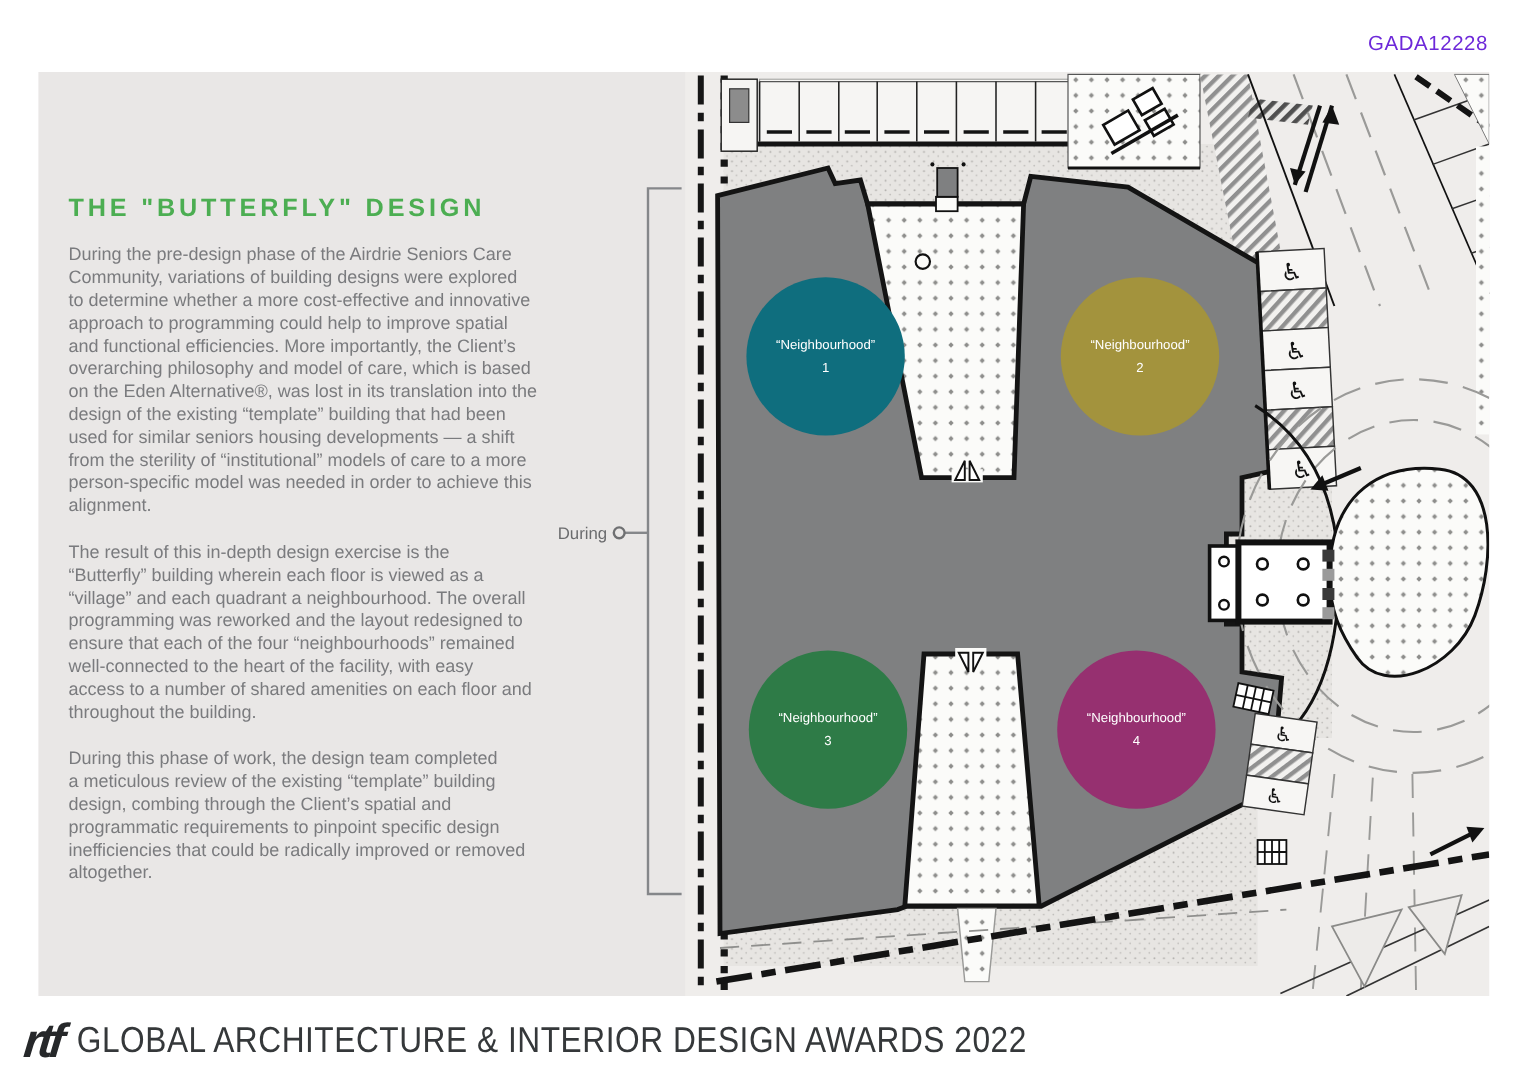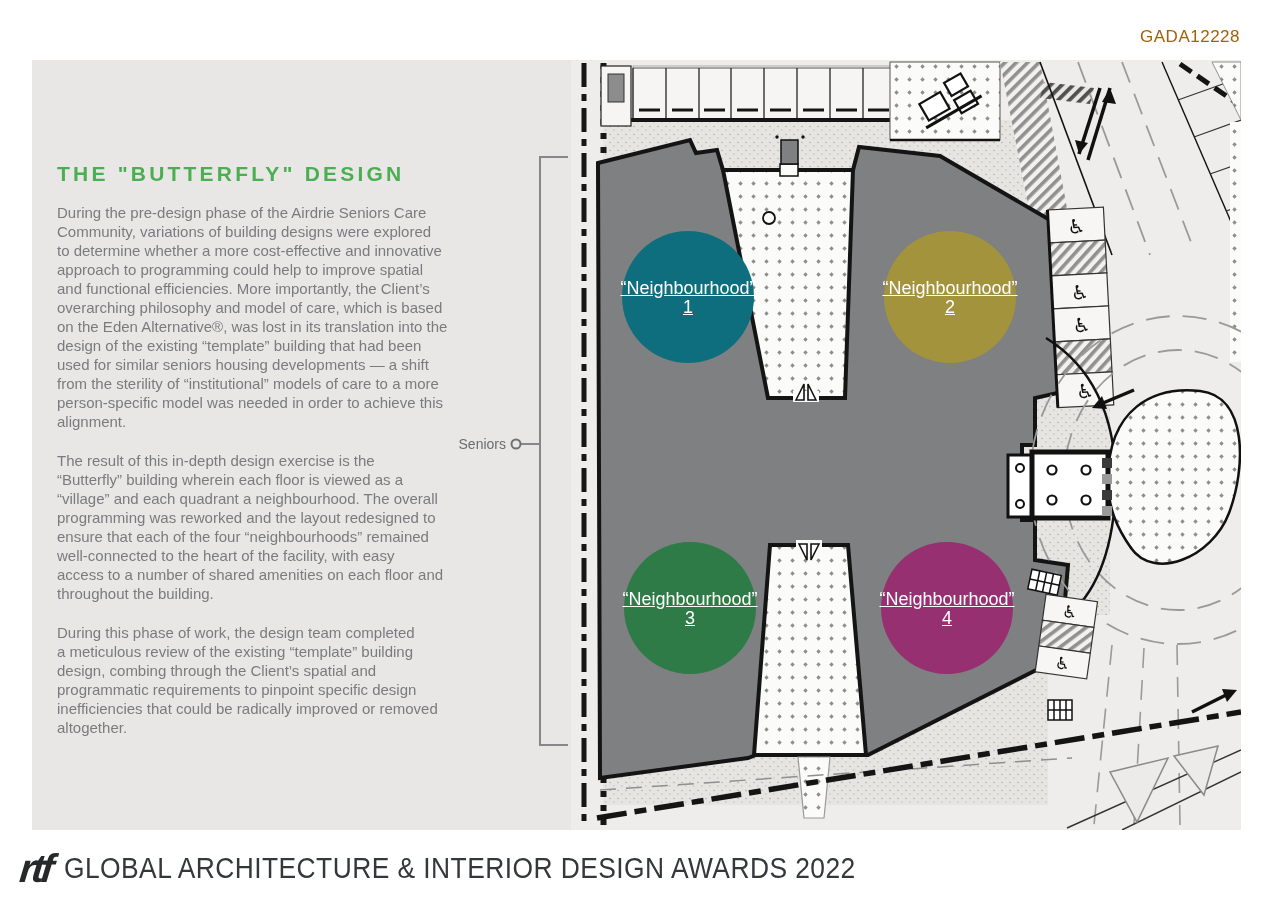--- a/index.html
+++ b/index.html
@@ -1,31 +1,31 @@
 <!DOCTYPE html>
 <html><head>
 <meta charset="utf-8">
 <style>
   html,body{margin:0;padding:0;background:#ffffff;}
   #page{position:relative;width:1273px;height:900px;background:#ffffff;overflow:hidden;
         font-family:"Liberation Sans",sans-serif;}
-  #gada{position:absolute;top:27px;right:33px;font-size:17px;color:#a16207;letter-spacing:.5px;}
+  #gada{position:absolute;top:27px;right:33px;font-size:17px;color:#6d28d9;letter-spacing:.5px;}
   #panel{position:absolute;left:32px;top:60px;width:1209px;height:770px;background:#e9e7e6;}
   #plan-svg{position:absolute;left:0;top:0;}
   
   #textcol{position:absolute;left:25px;top:102px;width:455px;}
   #heading{font-size:21px;font-weight:bold;letter-spacing:3.2px;color:#4cae52;margin:0 0 17px 0;}
   .para{font-size:15px;line-height:19px;color:#7a7b7e;margin:0 0 20px 0;white-space:pre-line;}
   
   #village{position:absolute;left:404px;top:376px;width:70px;text-align:right;
            font-size:14px;color:#6b6c6e;}
   
   .ncircle{position:absolute;width:132px;height:132px;border-radius:50%;
            display:flex;flex-direction:column;align-items:center;justify-content:center;
-           color:#ffffff;font-size:18px;line-height:18px;text-align:center;text-decoration:underline;}
+           color:#ffffff;font-size:11px;line-height:18px;text-align:center;}
   .ncircle .num{margin-top:1px;}
   
   #footer{position:absolute;left:20px;top:842px;height:52px;display:flex;align-items:center;}
   #rtf-logo{font-size:40px;font-weight:800;font-style:italic;letter-spacing:-4px;
             color:#26282a;transform:skewX(-6deg);margin-right:14px;}
   #footer-title{font-size:30px;color:#35383a;transform:scaleX(0.88);transform-origin:left center;
                 letter-spacing:0.5px;white-space:nowrap;}
 </style>
 </head>
 <body>
@@ -298,21 +298,21 @@
 access to a number of shared amenities on each floor and
 throughout the building.</p>
       <p class="para">During this phase of work, the design team completed
 a meticulous review of the existing “template” building
 design, combing through the Client’s spatial and
 programmatic requirements to pinpoint specific design
 inefficiencies that could be radically improved or removed
 altogether.</p>
     </div>
 
-    <div id="village">Seniors</div>
+    <div id="village">During</div>
   </div>
 
   <div id="footer">
     <span id="rtf-logo">rtf</span>
     <span id="footer-title">GLOBAL ARCHITECTURE &amp; INTERIOR DESIGN AWARDS 2022</span>
   </div>
 
 </div>
 
 </body></html>

